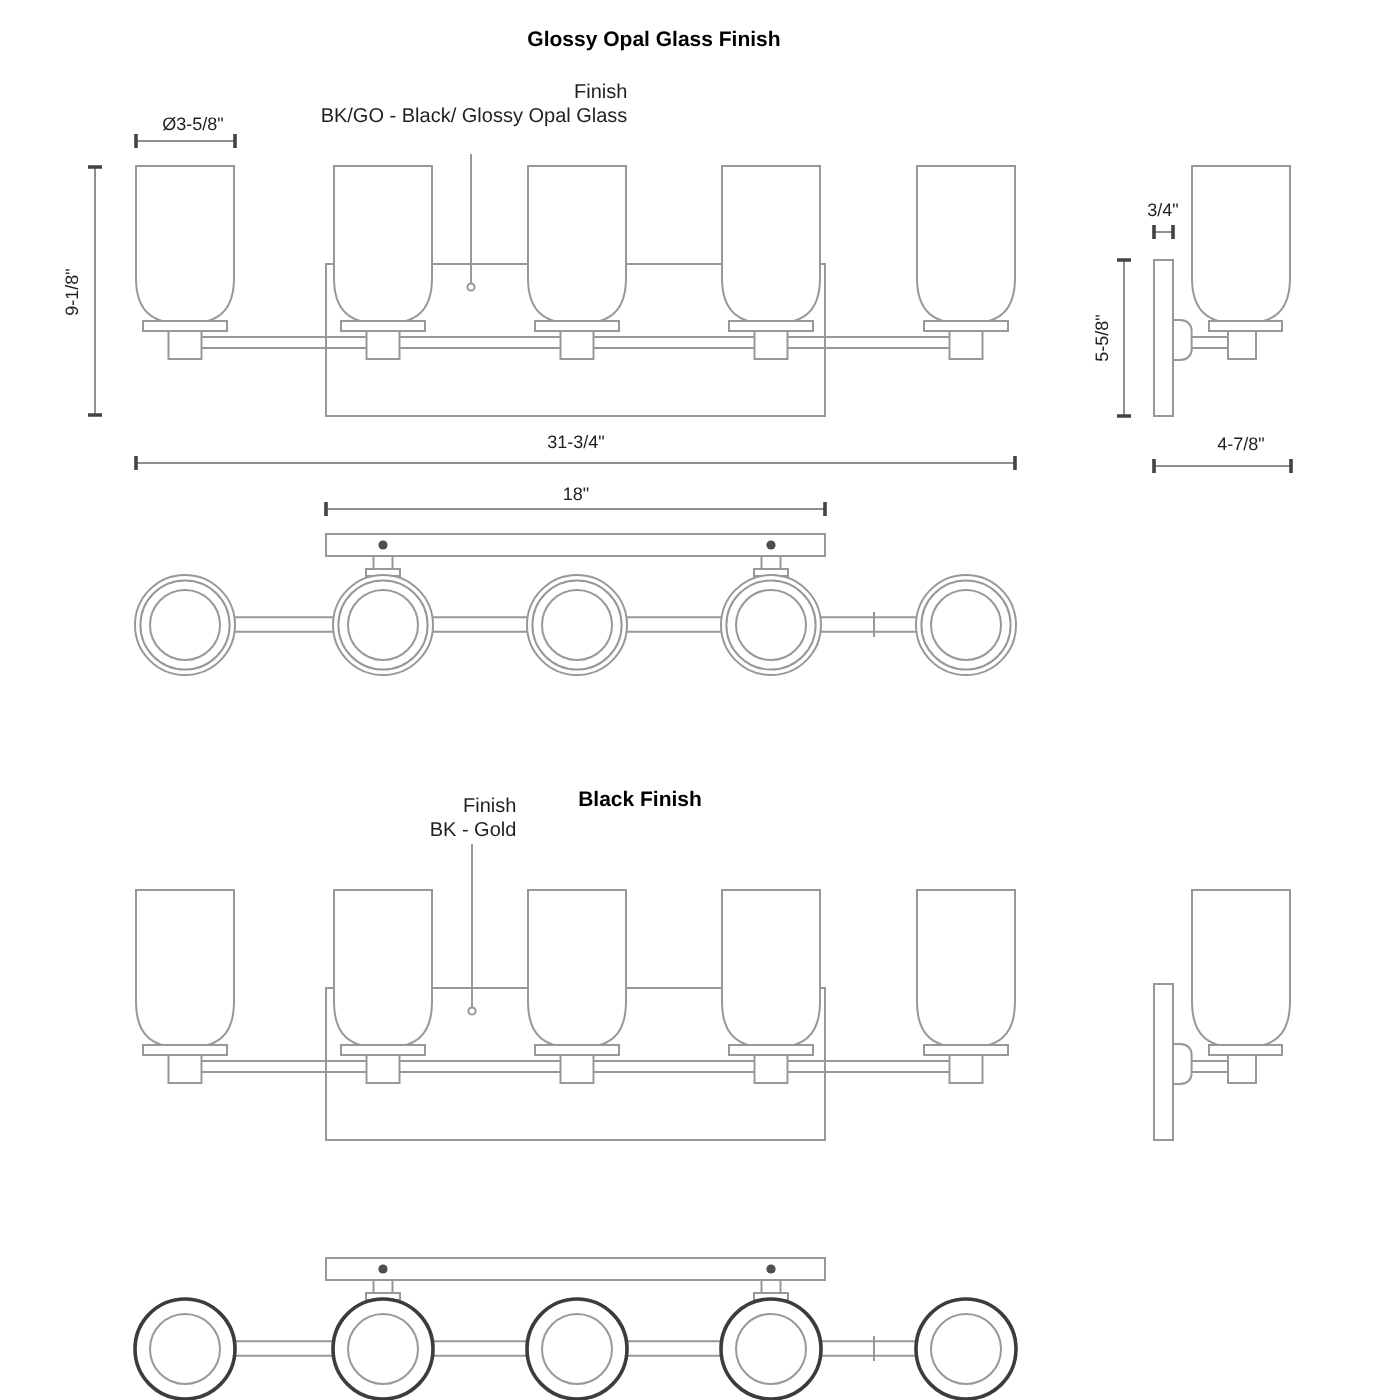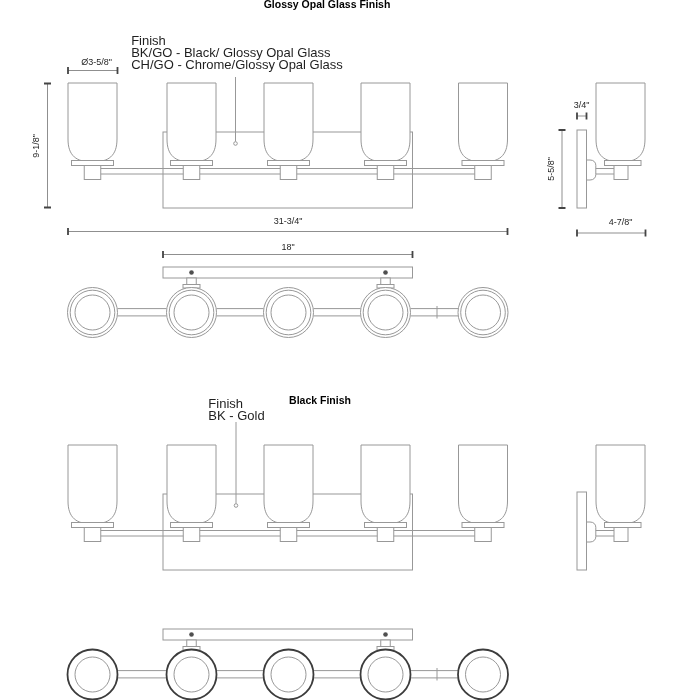--- a/index.html
+++ b/index.html
@@ -9,21 +9,21 @@
   }
   #stage svg{position:absolute;left:0;top:0;}
   .lbl{
     position:absolute;transform:translate(-50%,-50%);
     font-size:9px;color:#1f1f1f;white-space:nowrap;line-height:10px;
   }
   .lbl.rot{transform:translate(-50%,-50%) rotate(-90deg);}
   .title{font-weight:bold;font-size:10.5px;color:#000;}
   .note{
     position:absolute;transform:translate(-50%,-50%);
-    font-size:13px;color:#1f1f1f;text-align:left;line-height:12px;white-space:nowrap;
+    font-size:10px;color:#1f1f1f;text-align:right;line-height:12px;white-space:nowrap;
   }
 </style>
 </head>
 <body>
 
 <div id="stage">
 
   <svg width="700" height="700" viewBox="0 0 700 700">
     <defs>
 
@@ -146,26 +146,25 @@
         <circle cx="483" cy="674.5" r="25" fill="#fff" stroke="#3c3c3c" stroke-width="1.8"></circle>
           <circle cx="483" cy="674.5" r="17.5" fill="none" stroke="#989898"></circle>
       </g>
     </g>
 
     <g>
       <use href="#side-geom" y="362"></use>
     </g>
   </svg>
 
-  <div class="lbl title" style="left:327px;top:4px">Glossy Opal Glass Finish</div>
+  <div class="lbl title" style="left:327px;top:20px">Glossy Opal Glass Finish</div>
 
   <div class="note" style="left:237px;top:53px">
     <div>Finish</div>
     <div>BK/GO - Black/ Glossy Opal Glass</div>
-    <div>CH/GO - Chrome/Glossy Opal Glass</div>
   </div>
 
   <div class="lbl" style="left:96.5px;top:61.5px">Ø3-5/8"</div>
   <div class="lbl rot" style="left:36px;top:145.5px">9-1/8"</div>
   <div class="lbl" style="left:288px;top:220.5px">31-3/4"</div>
   <div class="lbl" style="left:288px;top:246.5px">18"</div>
   <div class="lbl" style="left:581.5px;top:104.5px">3/4"</div>
   <div class="lbl rot" style="left:550.5px;top:169px">5-5/8"</div>
   <div class="lbl" style="left:620.5px;top:221.5px">4-7/8"</div>
 

